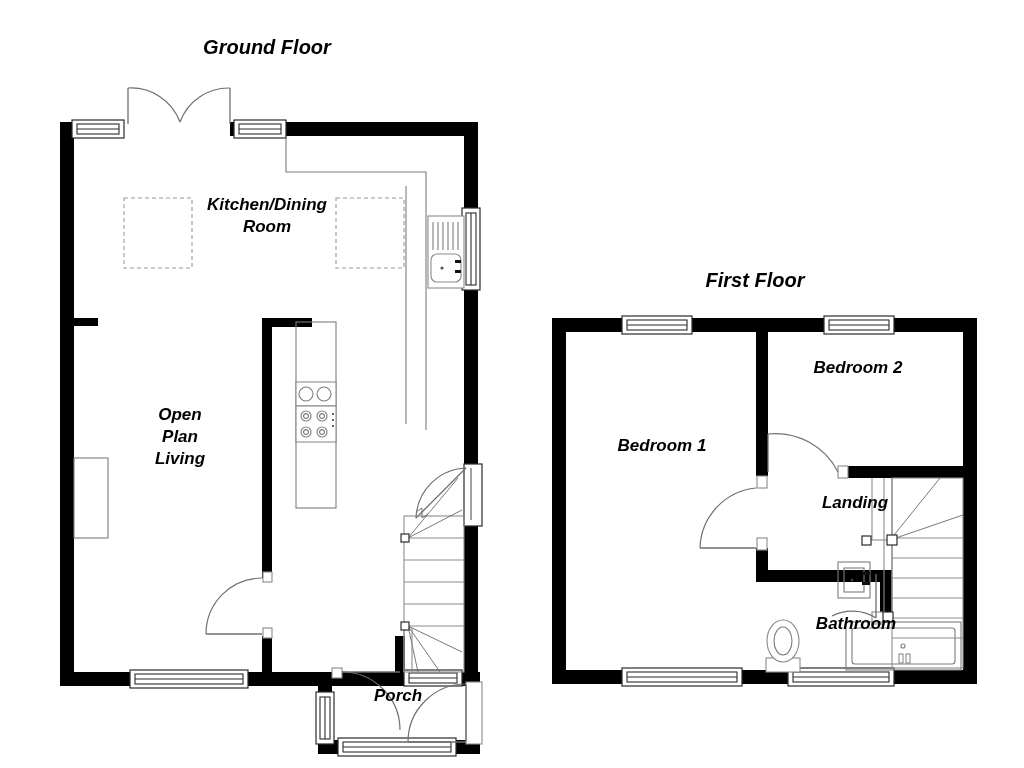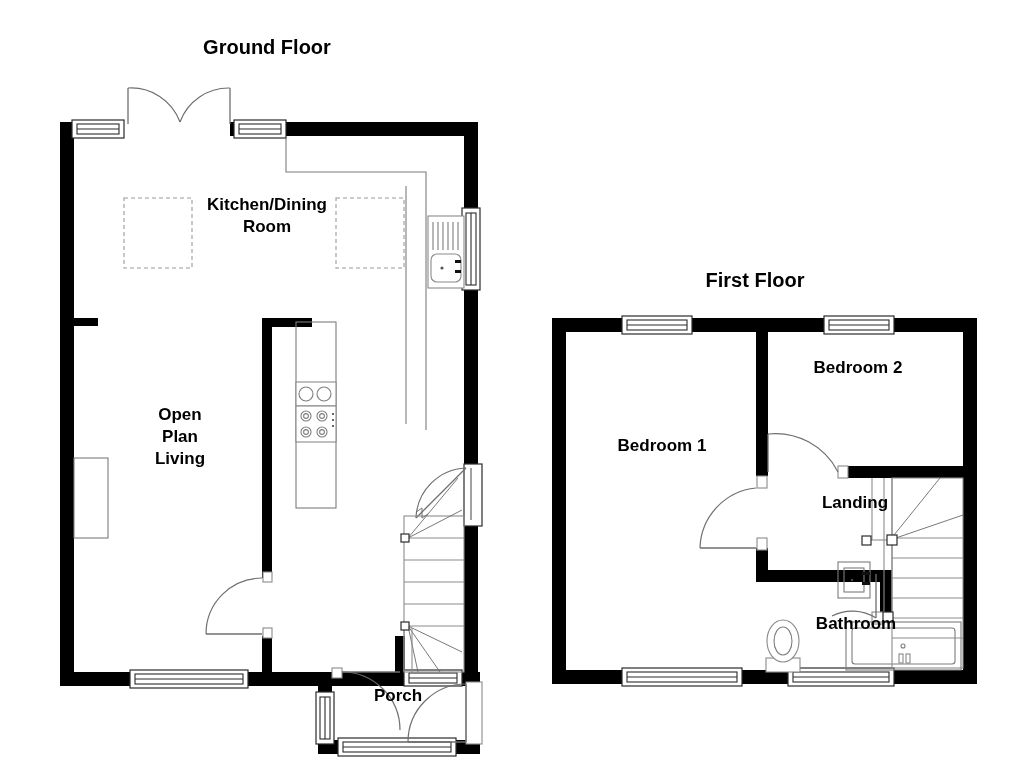--- a/index.html
+++ b/index.html
@@ -13,20 +13,21 @@
     font-family: "Liberation Sans", sans-serif;
     overflow: hidden;
     position: relative;
   }
   #floorplan-root {
     position: absolute;
     left: 0;
     top: 0;
     width: 1024px;
     height: 768px;
+    font-style: italic;
   }
   svg.plan-svg {
     display: block;
     width: 1024px;
     height: 768px;
   }
   .plan-title {
     font-family: "Liberation Sans", sans-serif;
     font-weight: bold;
     font-size: 20px;

